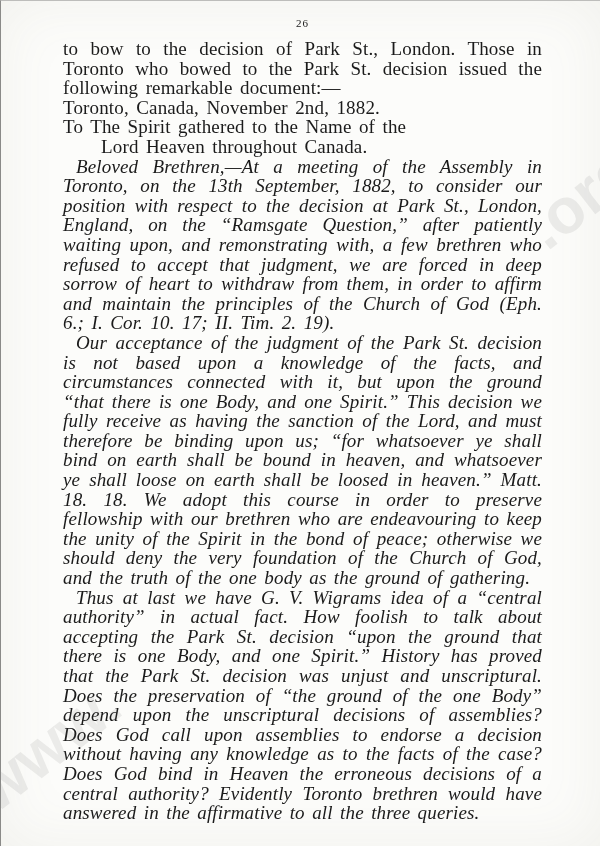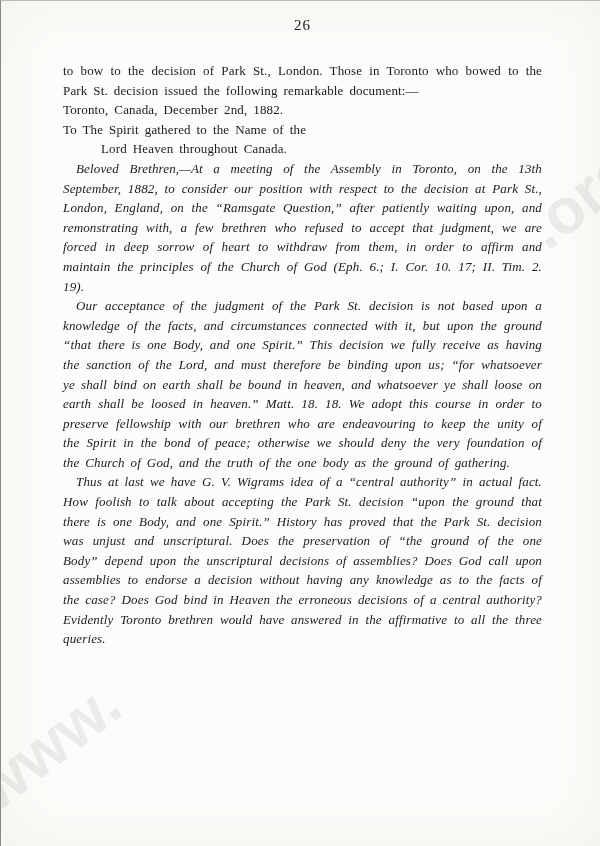--- a/index.html
+++ b/index.html
@@ -17,27 +17,27 @@
     padding: 12px 58px 24px 62px;
     font-family: "Liberation Serif", "DejaVu Serif", serif;
     color: #1b1b1b;
     overflow: hidden;
     border-left: 1px solid #8a8a88;
     border-top: 1px solid #bdbdbb;
     box-shadow: inset 0 0 60px rgba(120,110,95,0.08);
   }
   .page-number {
     text-align: center;
-    font-size: 15px;
+    font-size: 11px;
     letter-spacing: 1px;
-    margin: 4px 0 27px 0;
+    margin: 4px 0 10px 0;
   }
   .body-text p {
     margin: 0;
-    font-size: 13px;
+    font-size: 19px;
     line-height: 19.6px;
     text-align: justify;
     word-spacing: 2.5px;
     letter-spacing: 0.15px;
   }
   p.indented { text-indent: 13px; font-style: italic; }
   .dateline {
     margin: 0;
     font-size: 16.5px;
     line-height: 19.6px;
@@ -89,21 +89,21 @@
 
   <div class="watermark-frag wm-right">.org</div>
   <div class="watermark-frag wm-left">www.</div>
 
   <div class="page-number">26</div>
 
   <div class="body-text">
 
     <p>to bow to the decision of Park St., London.  Those in Toronto who bowed to the Park St. decision issued the following remarkable document:—</p>
 
-    <p class="dateline">Toronto, Canada, December 2nd, 1882.</p>
+    <p class="dateline">Toronto, Canada, November 2nd, 1882.</p>
 
     <p class="address-line1">To The Spirit gathered to the Name of the</p>
 
     <p class="address-line2">Lord Heaven throughout Canada.</p>
 
     <p class="indented">Beloved Brethren,—At a meeting of the Assembly in Toronto, on the 13th September, 1882, to consider our position with respect to the decision at Park St., London, England, on the “Ramsgate Question,” after patiently waiting upon, and remonstrating with, a few brethren who refused to accept that judgment, we are forced in deep sorrow of heart to withdraw from them, in order to affirm and maintain the principles of the Church of God (Eph. 6.; I. Cor. 10. 17; II. Tim. 2. 19).</p>
 
     <p class="indented">Our acceptance of the judgment of the Park St. decision is not based upon a knowledge of the facts, and circumstances connected with it, but upon the ground “that there is one Body, and one Spirit.”  This decision we fully receive as having the sanction of the Lord, and must therefore be binding upon us; “for whatsoever ye shall bind on earth shall be bound in heaven, and whatsoever ye shall loose on earth shall be loosed in heaven.”  Matt. 18. 18.  We adopt this course in order to preserve fellowship with our brethren who are endeavouring to keep the unity of the Spirit in the bond of peace; otherwise we should deny the very foundation of the Church of God, and the truth of the one body as the ground of gathering.</p>
 
     <p class="indented">Thus at last we have G. V. Wigrams idea of a “central authority” in actual fact.  How foolish to talk about accepting the Park St. decision “upon the ground that there is one Body, and one Spirit.”  History has proved that the Park St. decision was unjust and unscriptural.  Does the preservation of “the ground of the one Body” depend upon the unscriptural decisions of assemblies?  Does God call upon assemblies to endorse a decision without having any knowledge as to the facts of the case?  Does God bind in Heaven the erroneous decisions of a central authority?  Evidently Toronto brethren would have answered in the affirmative to all the three queries.</p>

